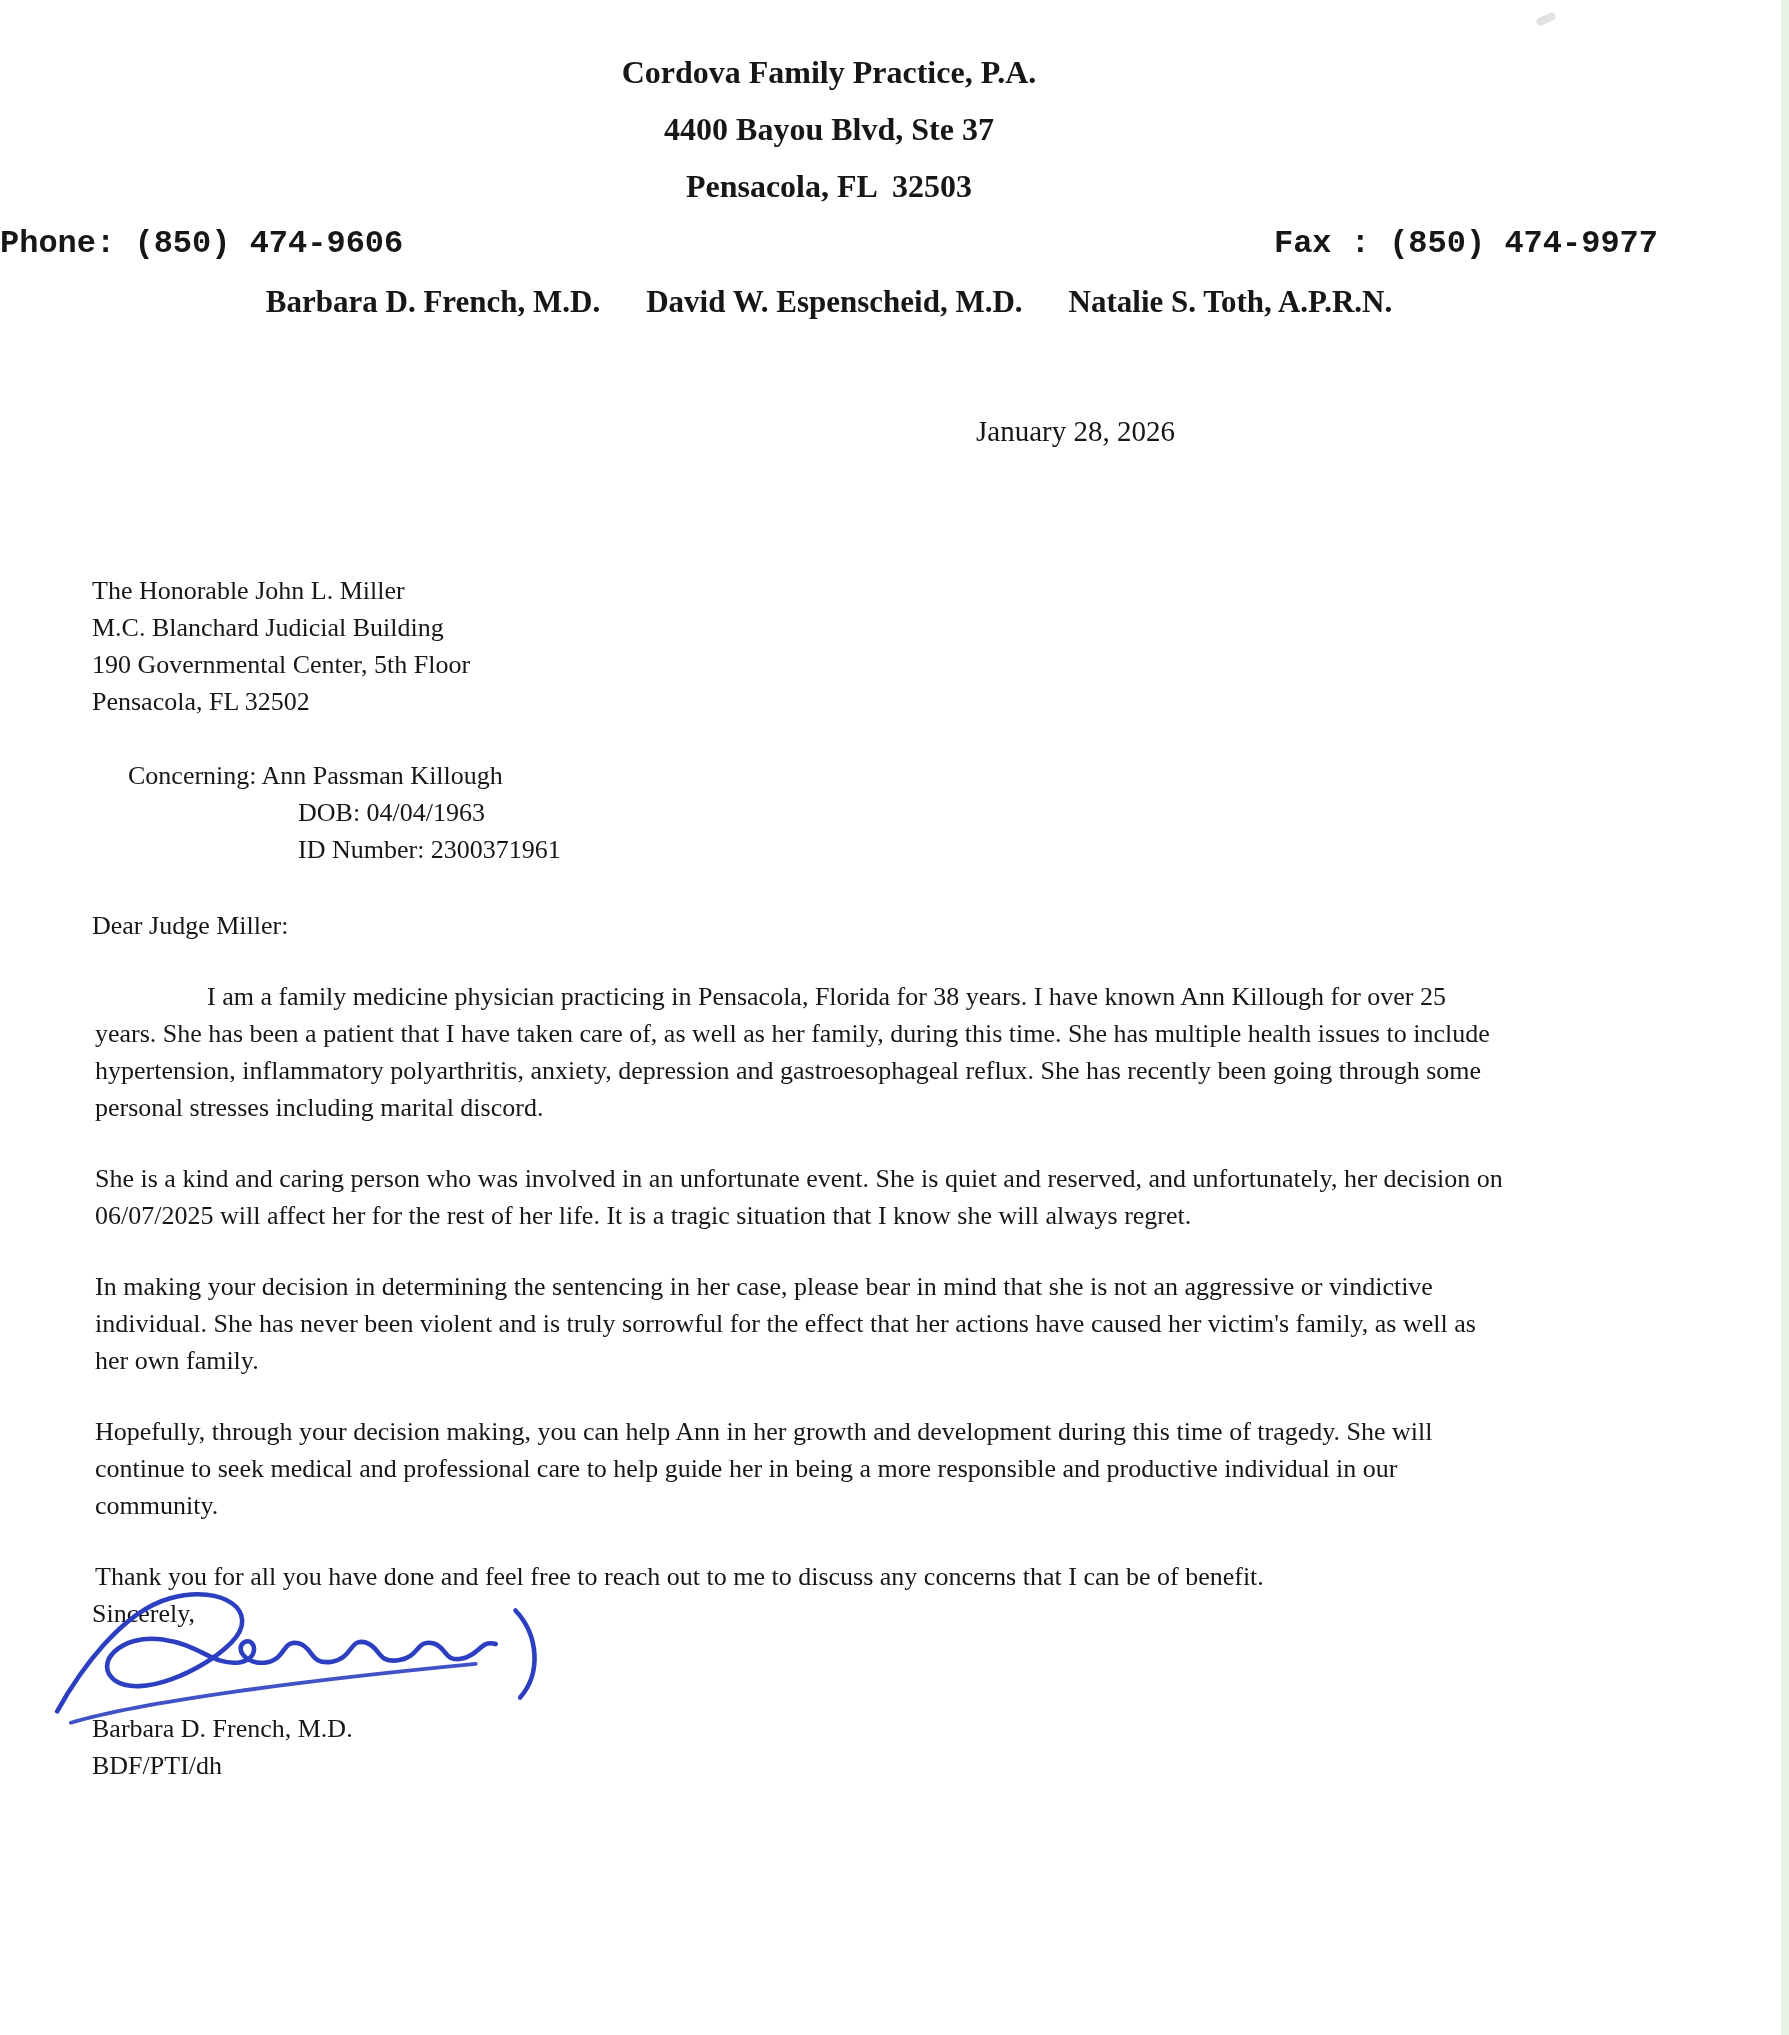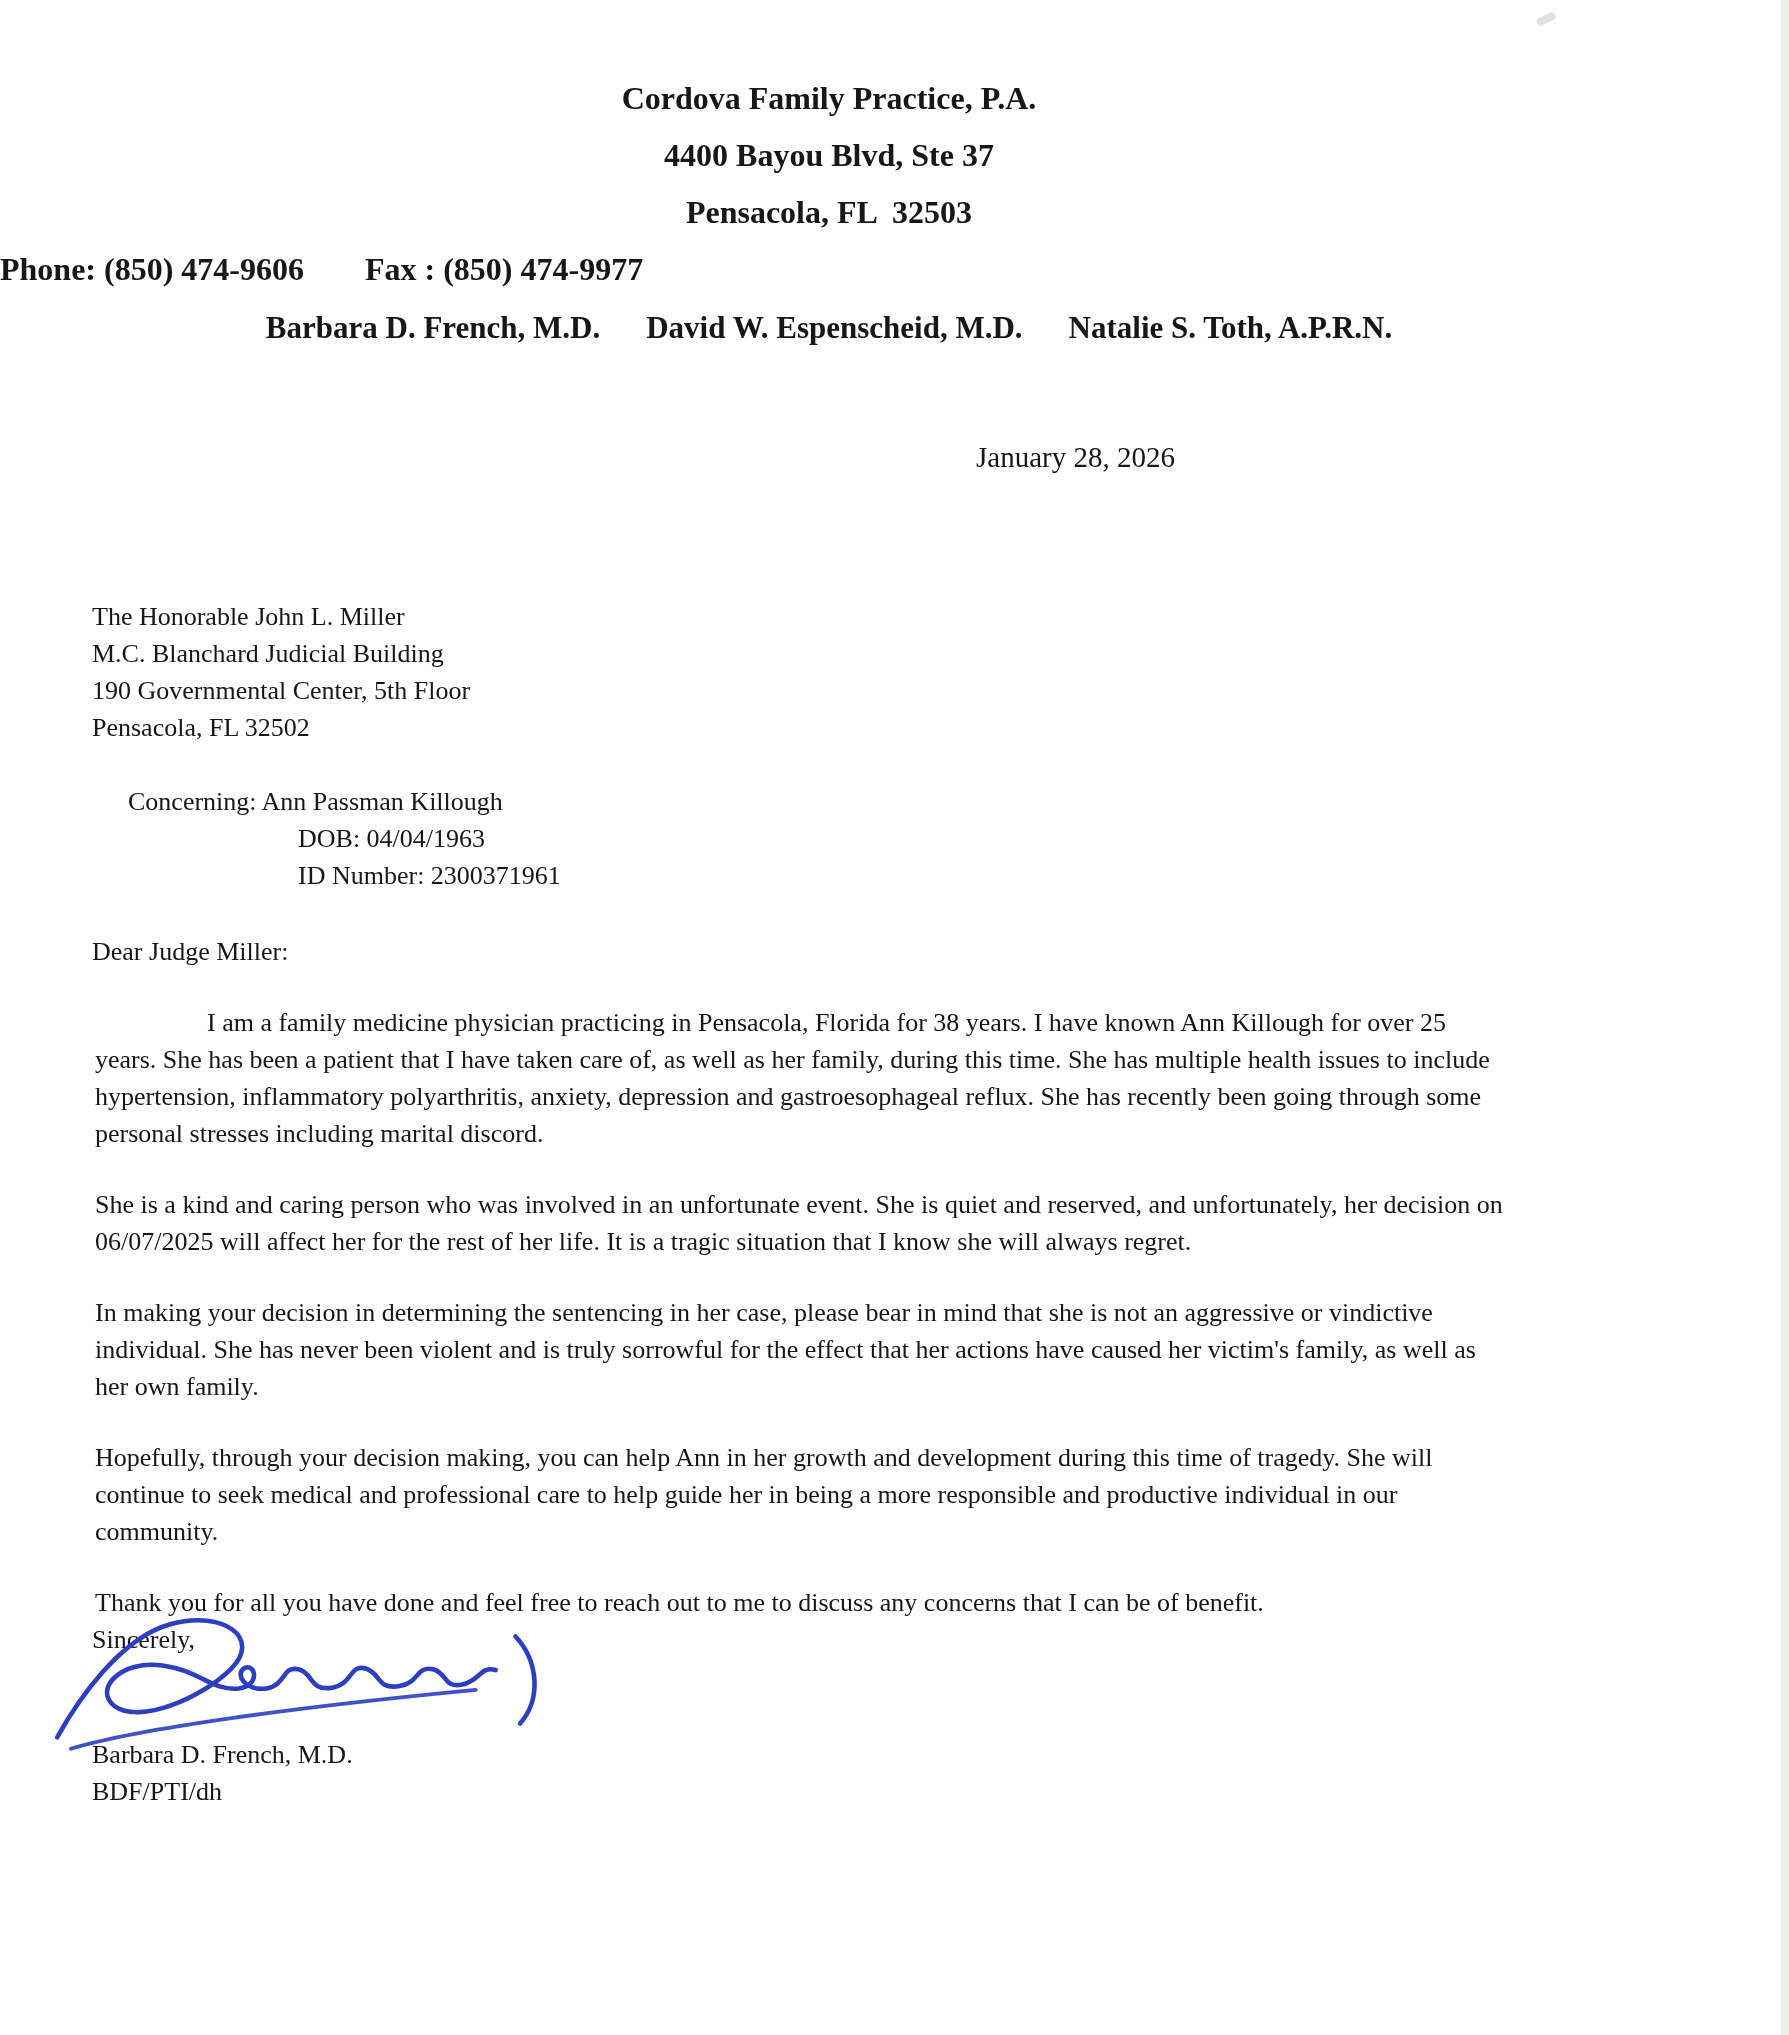--- a/index.html
+++ b/index.html
@@ -30,35 +30,36 @@
     top: 15.3px;
     width: 20px;
     height: 7.6px;
     background: #d9d9d9;
     transform: rotate(-25deg);
     border-radius: 3.8px;
     opacity: .8;
   }
   .letterhead {
     width: 1658px;
-    padding-top: 70px;
+    padding-top: 44px;
     text-align: center;
     font-weight: bold;
   }
   .lh-line {
     font-size: 32px;
     line-height: 57px;
   }
   .lh-pre { white-space: pre; }
   .phone-line {
     display: flex;
-    justify-content: flex-start;
+    justify-content: space-between;
     gap: 61px;
     font-size: 32px;
     line-height: 57px;
+    font-family: Liberation Mono, monospace;
   }
   .providers {
     display: flex;
     justify-content: center;
     gap: 46px;
     font-size: 31px;
     line-height: 60px;
     white-space: nowrap;
   }
   .date-line {

